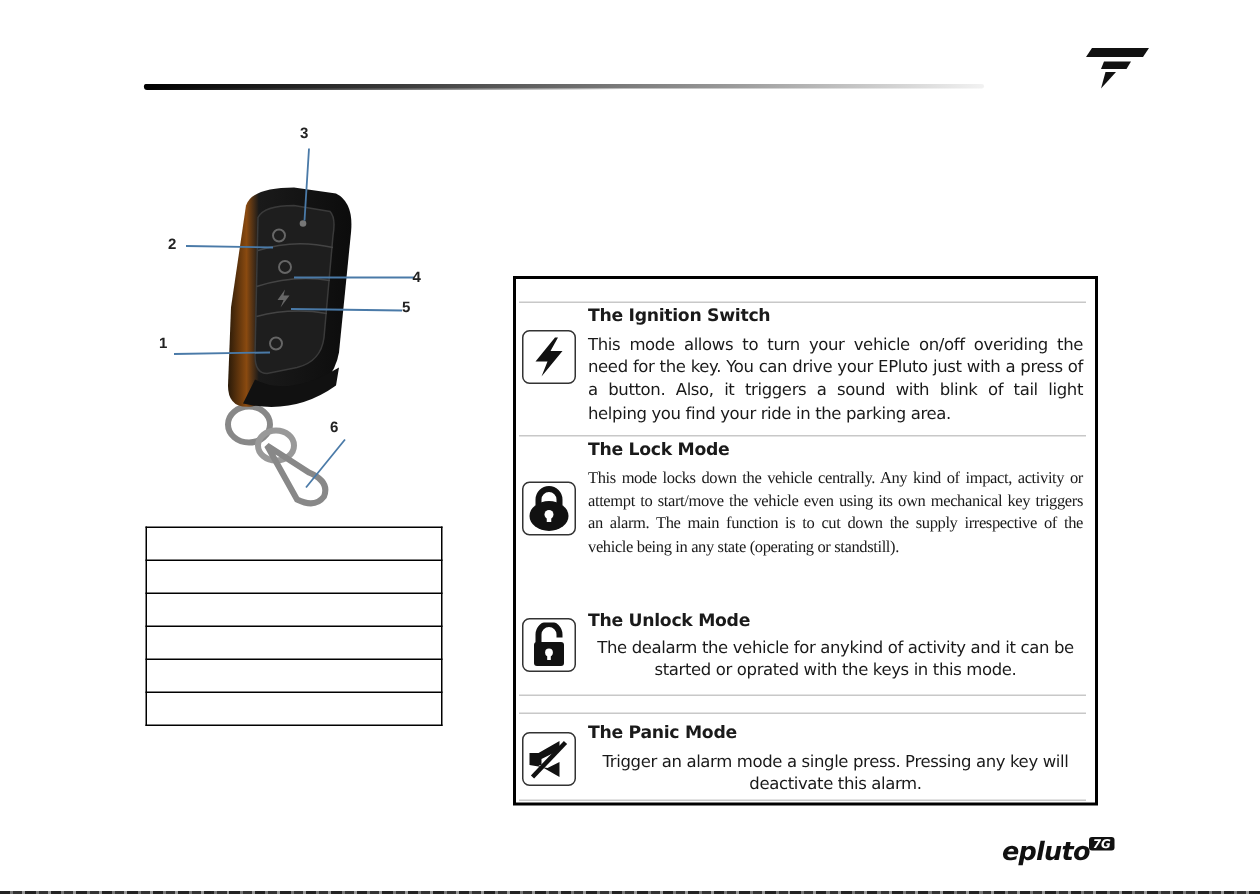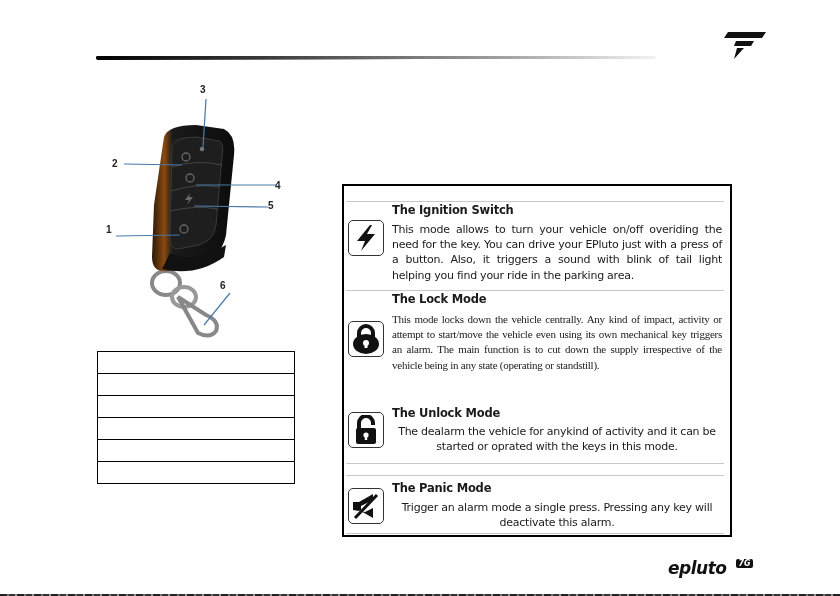--- a/index.html
+++ b/index.html
@@ -59,21 +59,21 @@
     text-align: justify; font-family: "DejaVu Sans", sans-serif; letter-spacing: -0.25px;
   }
   .mode-text.left { text-align: center; }
 
   .footer-logo { position: absolute; left: 668px; top: 558px; }
   .footer-logo .word {
     font-family: "DejaVu Sans", sans-serif; font-weight: bold; font-style: italic;
     font-size: 17px; color: #111; letter-spacing: -0.5px;
   }
   .footer-logo .badge {
-    display: inline-block; position: relative; top: -8px; margin-left: 10px;
+    display: inline-block; position: relative; top: -8px; margin-left: 0;
     background: #111; color: #fff; font-size: 8px; font-weight: bold; font-style: italic;
     padding: 0 2px; border-radius: 2px; font-family: "DejaVu Sans", sans-serif;
   }
   .bottom-strip {
     position: absolute; left: 0; right: 0; bottom: 0; height: 2px;
     background: repeating-linear-gradient(to right, #222 0 7px, #777 7px 9px, #333 9px 15px, #999 15px 17px);
   }
 </style>
 </head>
 <body>

